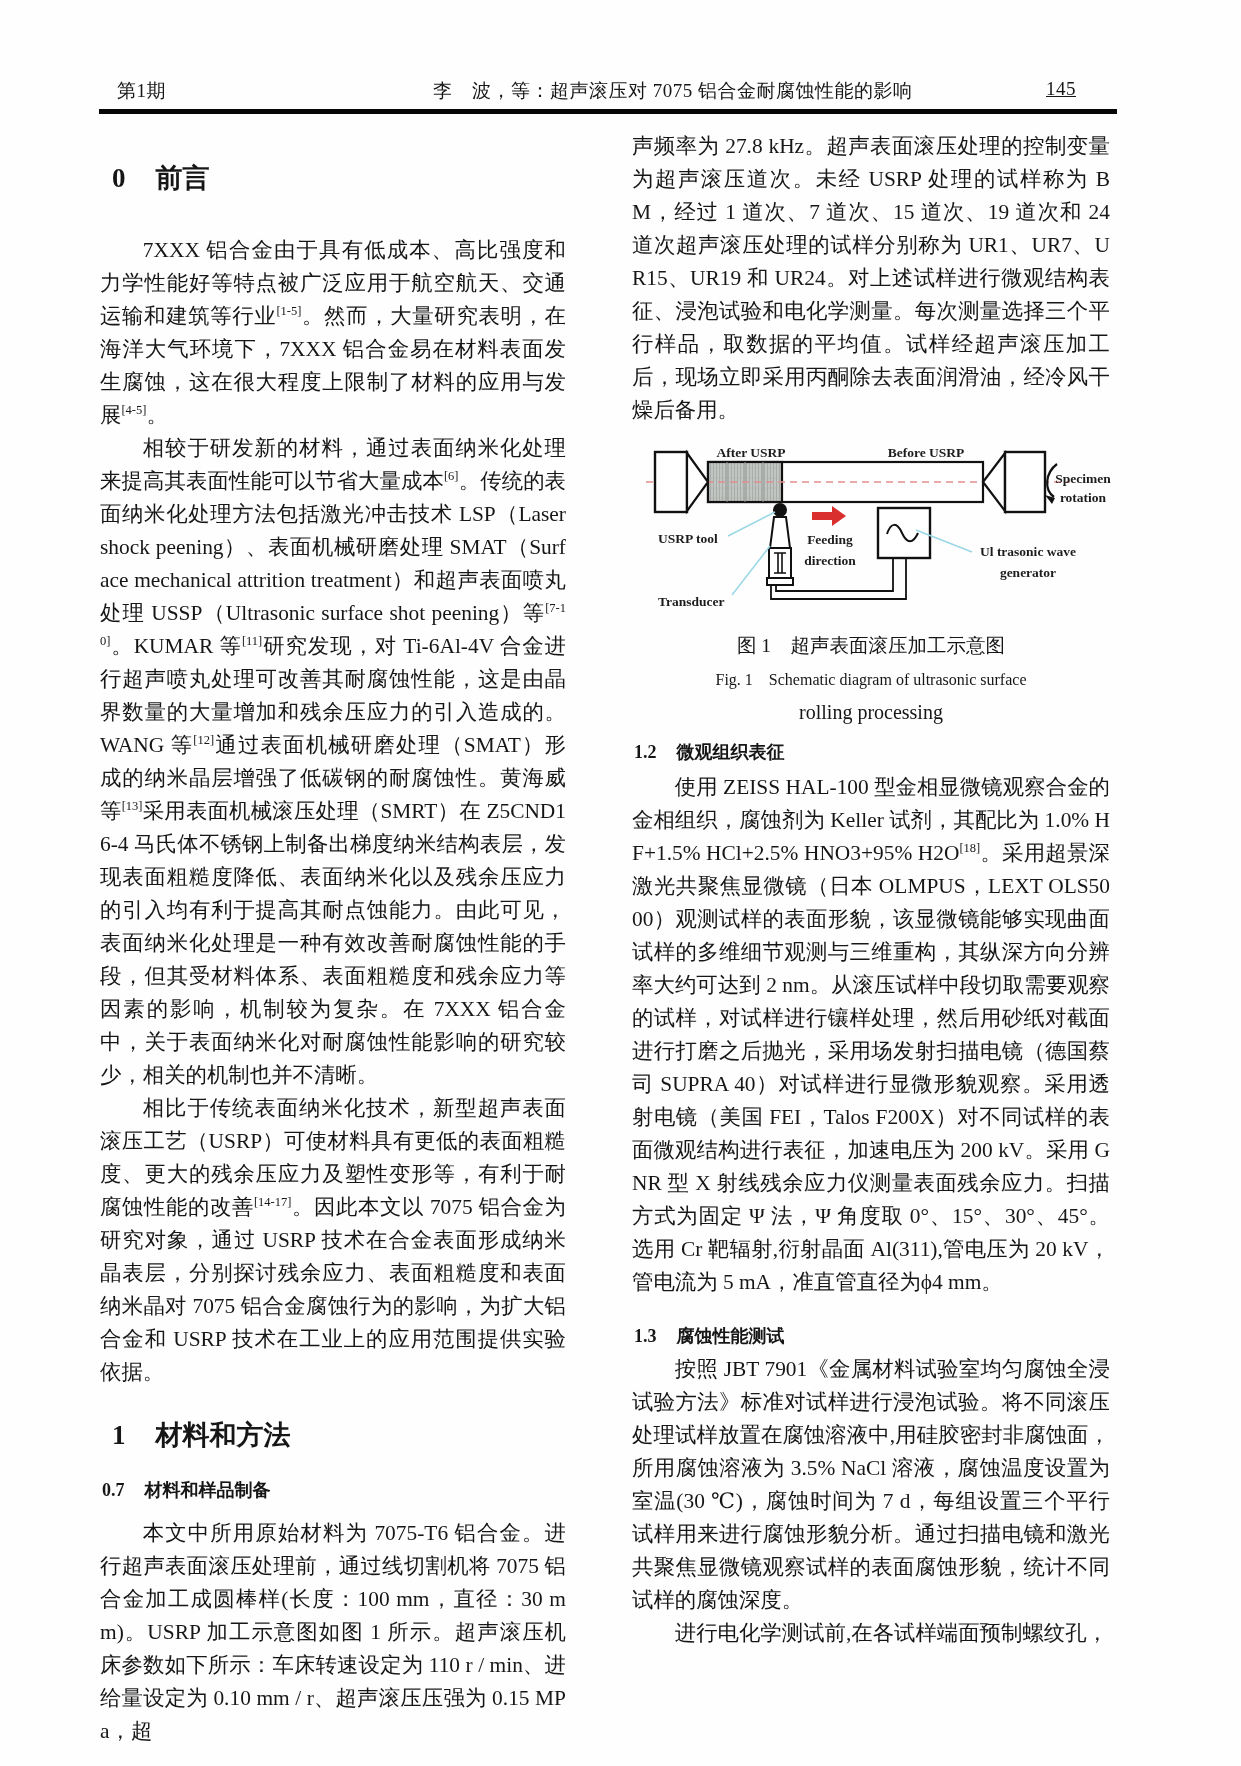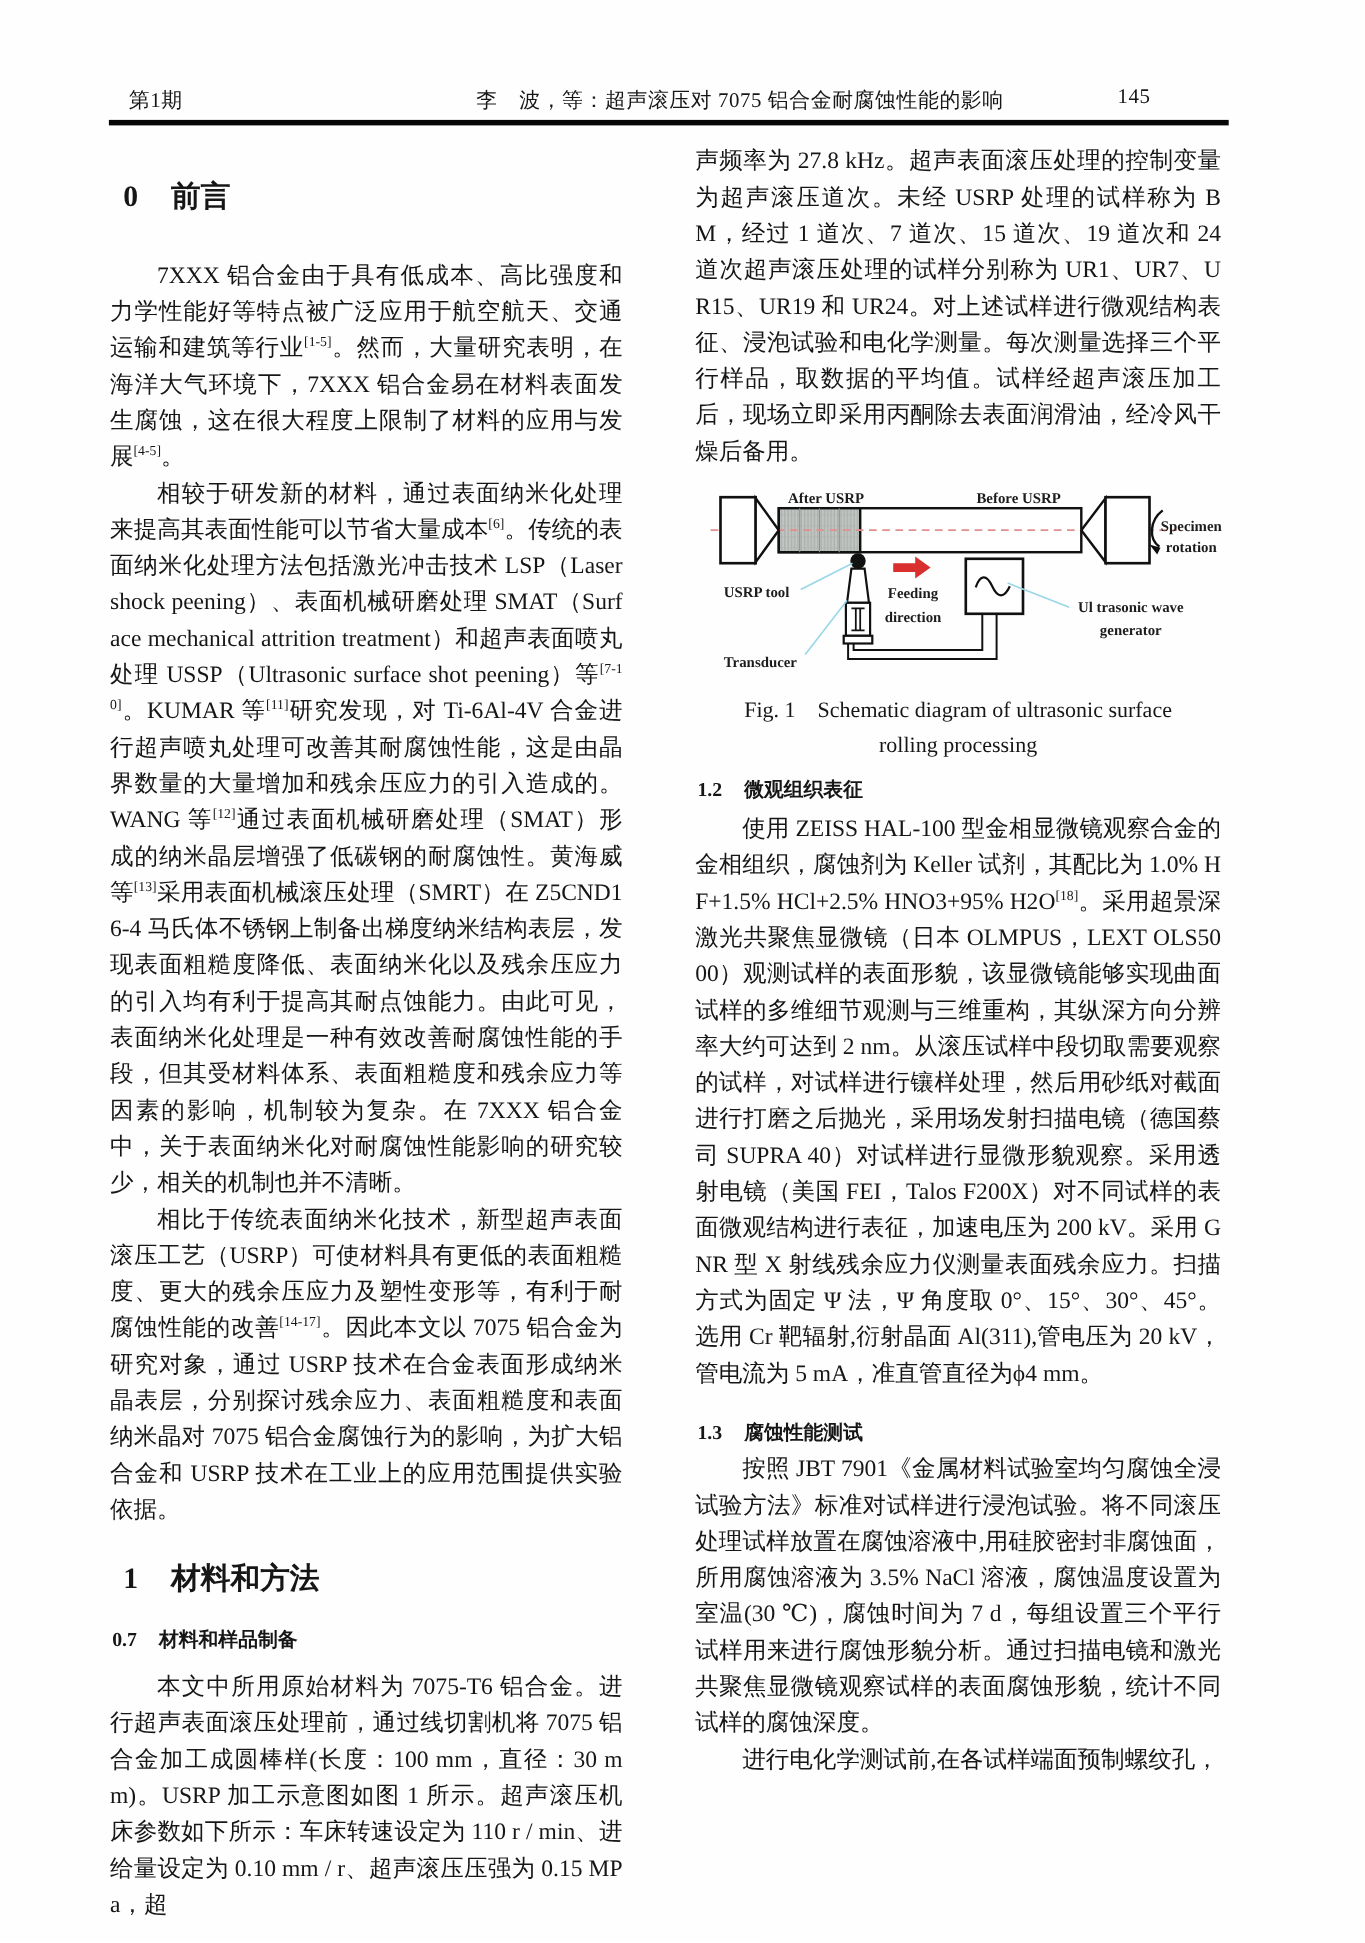--- a/index.html
+++ b/index.html
@@ -1,40 +1,40 @@
 <!DOCTYPE html>
 <html><head>
 <meta charset="utf-8">
 <style>
   html,body{margin:0;padding:0;background:#ffffff;}
   .page{position:relative;width:1241px;height:1766px;background:#fefefe;
         font-family:"Liberation Serif","DejaVu Serif",serif;color:#161616;overflow:hidden;}
   .hd{position:absolute;top:78px;font-size:19px;letter-spacing:0.5px;}
   .issue{left:117px;}
   .running{left:433px;}
-  .pageno{left:1016px;}
+  .pageno{left:1046px;text-decoration:underline;}
   .rule{position:absolute;left:99px;top:109px;width:1018px;height:5px;background:#060606;}
   .col{position:absolute;}
   .col-left{left:100px;top:150px;width:466px;}
   .col-right{left:632px;top:130px;width:478px;}
   .par{font-size:21.4px;line-height:33px;text-align:justify;margin:0;word-break:break-all;}
   .par.indent{text-indent:2em;}
   sup{font-size:12.5px;line-height:0;}
   .h1{font-size:27px;font-weight:600;margin:8px 0 36px 12px;line-height:40px;}
   .h1 .num{margin-right:30px;font-weight:600;}
   .h1.mid{margin:26px 0 20px 12px;}
   .h2{font-size:18px;font-weight:700;margin:6px 0 12px 2px;line-height:30px;}
   .h2 .num{margin-right:20px;}
   .col-right .h2.first{margin-top:12px;margin-bottom:4px;}
   .col-right .h2.second{margin-top:22px;margin-bottom:2px;}
   .figwrap{margin:6px 0 0 8px;}
   .figwrap svg{display:block;}
   .cap{text-align:center;}
   .cap.zh{font-size:19.5px;margin-top:8px;line-height:26px;}
-  .cap.en{font-size:20px;margin-top:8px;line-height:26px;}
+  .cap.en{font-size:16px;margin-top:8px;line-height:26px;}
   .cap.en2{font-size:20px;margin-top:6px;line-height:26px;}
   .fig-label{font-family:"Liberation Serif","DejaVu Serif",serif;font-weight:600;
              font-size:13.5px;fill:#1c1c1c;}
 </style>
 </head>
 <body>
 
 <div class="page">
 
   <div class="hd issue">第1期</div>
@@ -104,20 +104,21 @@
         <text class="fig-label" x="443" y="69" text-anchor="middle">rotation</text>
         <text class="fig-label" x="18" y="110">USRP tool</text>
         <text class="fig-label" x="190" y="111" text-anchor="middle">Feeding</text>
         <text class="fig-label" x="190" y="132" text-anchor="middle">direction</text>
         <text class="fig-label" x="18" y="173">Transducer</text>
         <text class="fig-label" x="388" y="123" text-anchor="middle">Ul trasonic wave</text>
         <text class="fig-label" x="388" y="144" text-anchor="middle">generator</text>
       </svg>
     </div>
 
+    <div class="cap zh">图 1　超声表面滚压加工示意图</div>
     <div class="cap en">Fig. 1　Schematic diagram of ultrasonic surface</div>
     <div class="cap en2">rolling processing</div>
 
     <h2 class="h2 first"><span class="num">1.2</span><span>微观组织表征</span></h2>
     <p class="par indent">使用 ZEISS HAL-100 型金相显微镜观察合金的金相组织，腐蚀剂为 Keller 试剂，其配比为 1.0% HF+1.5% HCl+2.5% HNO3+95% H2O<sup>[18]</sup>。采用超景深激光共聚焦显微镜（日本 OLMPUS，LEXT OLS5000）观测试样的表面形貌，该显微镜能够实现曲面试样的多维细节观测与三维重构，其纵深方向分辨率大约可达到 2 nm。从滚压试样中段切取需要观察的试样，对试样进行镶样处理，然后用砂纸对截面进行打磨之后抛光，采用场发射扫描电镜（德国蔡司 SUPRA 40）对试样进行显微形貌观察。采用透射电镜（美国 FEI，Talos F200X）对不同试样的表面微观结构进行表征，加速电压为 200 kV。采用 GNR 型 X 射线残余应力仪测量表面残余应力。扫描方式为固定 Ψ 法，Ψ 角度取 0°、15°、30°、45°。选用 Cr 靶辐射,衍射晶面 Al(311),管电压为 20 kV，管电流为 5 mA，准直管直径为ϕ4 mm。</p>
 
     <h2 class="h2 second"><span class="num">1.3</span><span>腐蚀性能测试</span></h2>
     <p class="par indent">按照 JBT 7901《金属材料试验室均匀腐蚀全浸试验方法》标准对试样进行浸泡试验。将不同滚压处理试样放置在腐蚀溶液中,用硅胶密封非腐蚀面，所用腐蚀溶液为 3.5% NaCl 溶液，腐蚀温度设置为室温(30 ℃)，腐蚀时间为 7 d，每组设置三个平行试样用来进行腐蚀形貌分析。通过扫描电镜和激光共聚焦显微镜观察试样的表面腐蚀形貌，统计不同试样的腐蚀深度。</p>
     <p class="par indent">进行电化学测试前,在各试样端面预制螺纹孔，</p>
   </div>

